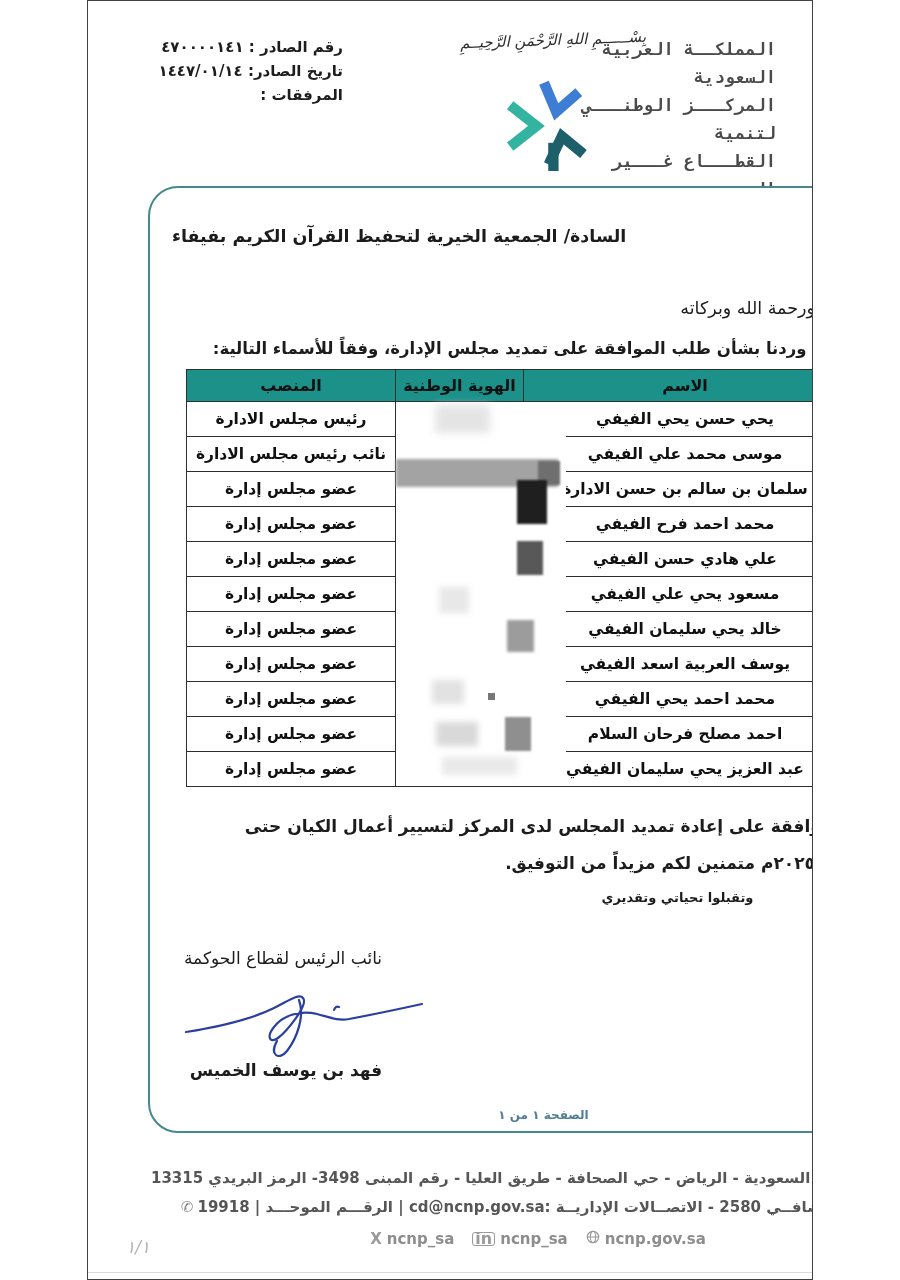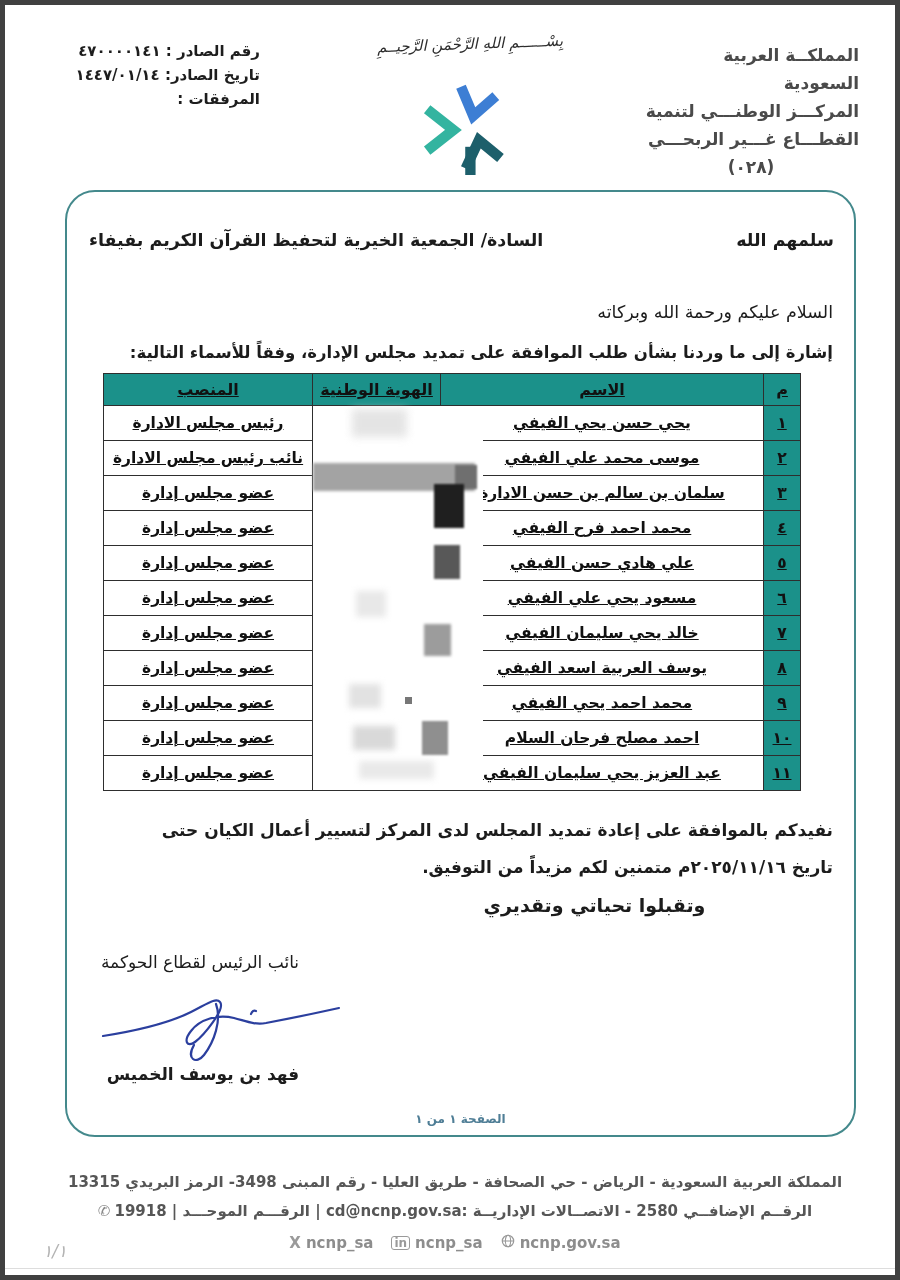--- a/index.html
+++ b/index.html
@@ -1,59 +1,59 @@
 <!DOCTYPE html>
 <html lang="ar"><head>
 <meta charset="utf-8">
 <style>
   * { margin:0; padding:0; box-sizing:border-box; }
   html,body { background:#fff; }
   .page {
-    position:relative; width:900px; height:1280px; margin:0 auto;
+    position:relative; width:726px; height:1280px; margin:0 auto;
     background:#fff; overflow:hidden;
     font-family:"DejaVu Sans", sans-serif; color:#1c1c1c;
-    border:5px solid #404040;
+    border:1px solid #404040;
   }
   
   .meta-block{
     position:absolute; top:34px; left:35px; width:220px;
     direction:rtl; text-align:right; font-size:15px; font-weight:bold;
     line-height:1.6; color:#1d1d1d;
   }
   .bismillah{
     position:absolute; top:30px; left:350px; width:230px; text-align:center;
     font-family:"DejaVu Serif", serif; font-style:italic; font-size:15px;
     color:#2c2c2c; transform:rotate(-2deg); letter-spacing:-0.5px;
   }
   .logo{ position:absolute; top:76px; left:408px; width:96px; height:94px; }
   .org-block{
     position:absolute; top:36px; right:36px; width:216px;
     direction:rtl; text-align:right; font-size:17px; font-weight:bold;
-    line-height:1.65; color:#4a4a4a;
+    line-height:1.65; color:#4a4a4a;font-family:Liberation Mono, monospace;
   }
   .org-block .org-code{ text-align:center; }
   
   .letter-box{
     position:absolute; top:185px; left:60px; width:791px; height:947px;
     border:2px solid #44898c; border-radius:30px; background:#fff;
   }
   .addr-row{
     position:absolute; top:38px; left:22px; right:20px;
     display:flex; flex-direction:row-reverse; justify-content:space-between;
     direction:rtl; font-size:17.5px; font-weight:bold;
   }
   .addr-row .salmahum{ direction:rtl; }
   .greeting{ position:absolute; top:110px; right:21px; direction:rtl; font-size:17.5px; font-weight:normal; }
   .intro{ position:absolute; top:151px; right:21px; direction:rtl; font-size:16.5px; font-weight:bold; }
   
   .table-wrap{ position:absolute; left:36px; top:181px; width:697px; height:418px; }
   table.board{ width:697px; border-collapse:collapse; direction:rtl; table-layout:fixed; }
   table.board th, table.board td{
     border:1px solid #2e2e2e; text-align:center; vertical-align:middle;
-    font-weight:bold; color:#111;text-decoration:underline;
+    font-weight:bold; color:#111;
   }
   table.board th{ background:#1b918a; height:32px; font-size:16px; }
   table.board td{ height:35px; font-size:15.5px; }
   td.num-cell, th.num-col{ background:#1b918a; }
   .col-num{ width:37px; } .col-name{ width:323px; } .col-id{ width:128px; } .col-pos{ width:209px; }
   
   .redact{ position:absolute; pointer-events:none; }
   .r-white { left:210px; top:33px; width:170px; height:384px; background:#fff; }
   .r-s1  { left:249px; top:36px;  width:55px;  height:28px; background:#dcdcdc; filter:blur(4px); opacity:.75; }
   .r-band{ left:210px; top:90px;  width:162px; height:28px; background:#a3a3a3; filter:blur(1.5px); }
@@ -66,21 +66,21 @@
   .r-t9  { left:302px; top:324px; width:7px;  height:7px;  background:#777;    filter:blur(.5px); }
   .r-g10 { left:319px; top:348px; width:26px; height:34px; background:#8f8f8f; filter:blur(1px); }
   .r-s10 { left:250px; top:353px; width:42px; height:24px; background:#d9d9d9; filter:blur(3px); }
   .r-s11 { left:256px; top:388px; width:75px; height:18px; background:#e9e9e9; filter:blur(3px); }
   
   .body-par{
     position:absolute; top:620px; right:21px; left:55px;
     direction:rtl; text-align:right; font-size:17px; font-weight:bold; line-height:2.2;
   }
   .closing{ position:absolute; top:702px; left:400px; width:255px; text-align:center;
-    direction:rtl; font-size:19px; font-weight:bold; }
+    direction:rtl; font-size:13px; font-weight:bold; }
   .sig-title{ position:absolute; top:760px; left:20px; width:226px; text-align:center;
     direction:rtl; font-size:17px; font-weight:normal; }
   .signature{ position:absolute; top:792px; left:28px; width:252px; height:82px; }
   .signer-name{ position:absolute; top:872px; left:30px; width:212px; text-align:center;
     direction:rtl; font-size:17px; font-weight:bold; }
   .page-indicator{
     position:absolute; bottom:9px; left:0; right:0; text-align:center;
     direction:rtl; font-size:12px; color:#4f7e96; font-weight:bold;
   }
   
@@ -88,21 +88,21 @@
     position:absolute; top:1163px; left:0; width:900px; text-align:center;
     direction:rtl; color:#565656; font-size:15px; font-weight:bold; line-height:1.95;
   }
   .footer .phone-glyph{ color:#8a8a8a; margin-inline-start:4px; }
   .social-row{
     direction:ltr; display:flex; justify-content:center; align-items:center; gap:18px;
     color:#8d8d8d; font-size:15px; font-weight:bold; margin-top:2px;
   }
   .social-item{ display:flex; align-items:center; gap:5px; }
   .x-glyph{ font-weight:bold; color:#9a9a9a; font-size:15px; }
-  .in-glyph{ font-size:12px; color:#9a9a9a; border:1.4px solid #9a9a9a; border-radius:3px;
+  .in-glyph{ font-size:16px; color:#9a9a9a; border:1.4px solid #9a9a9a; border-radius:3px;
     padding:0 2px; line-height:12px; font-weight:bold; }
   .corner-page{ position:absolute; left:38px; top:1236px; color:#b3b3b3; font-size:17px;
     font-style:italic; direction:rtl; }
   .bottom-hairline{ position:absolute; bottom:6px; left:0; width:100%; height:1px; background:#ddd; }
 </style>
 </head>
 <body>
 
 <div class="page">
 

